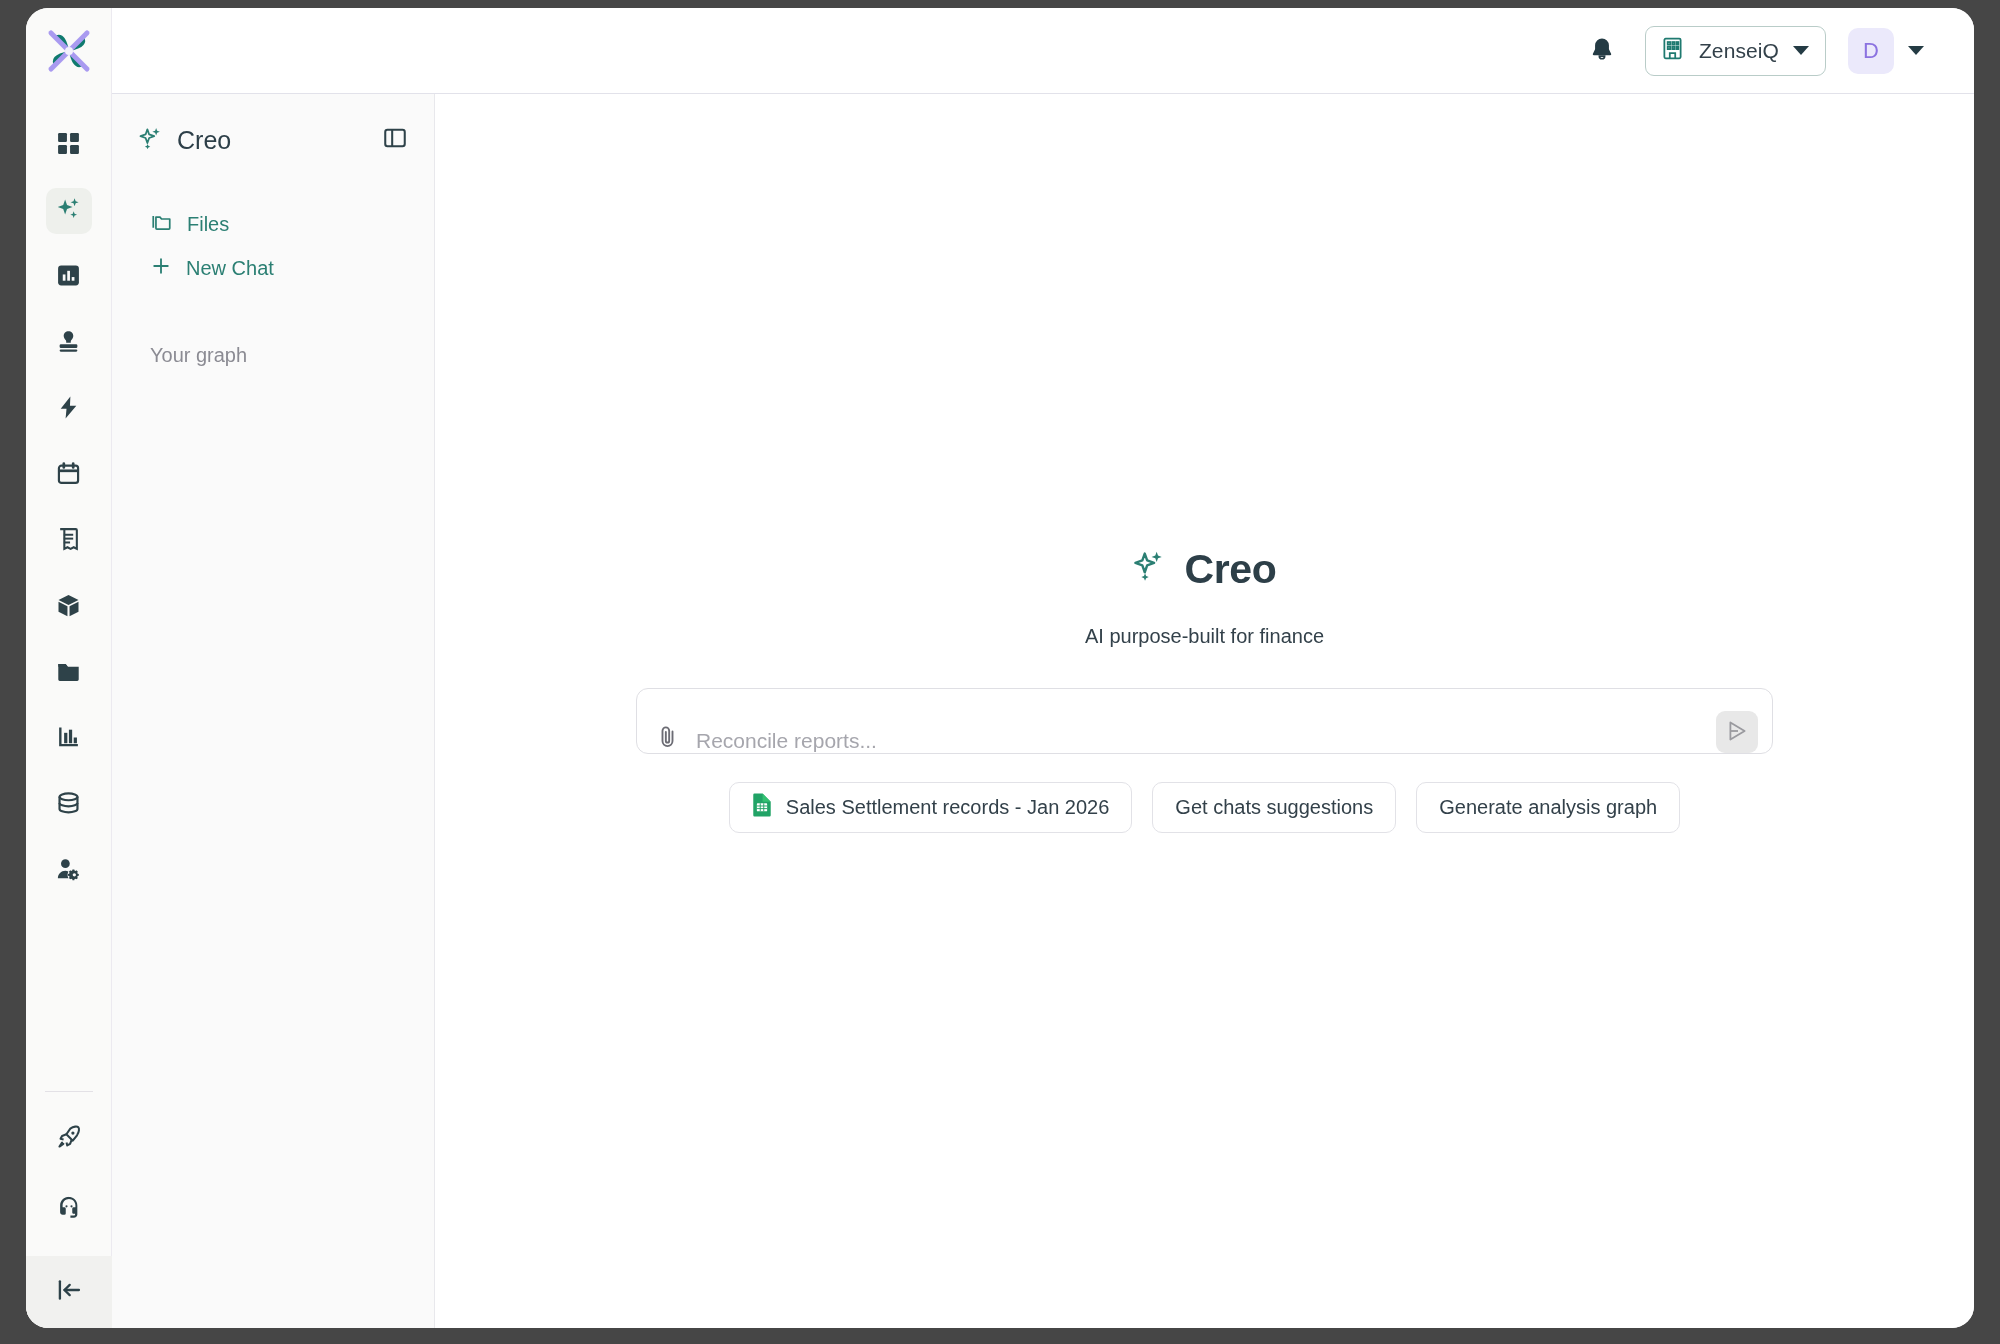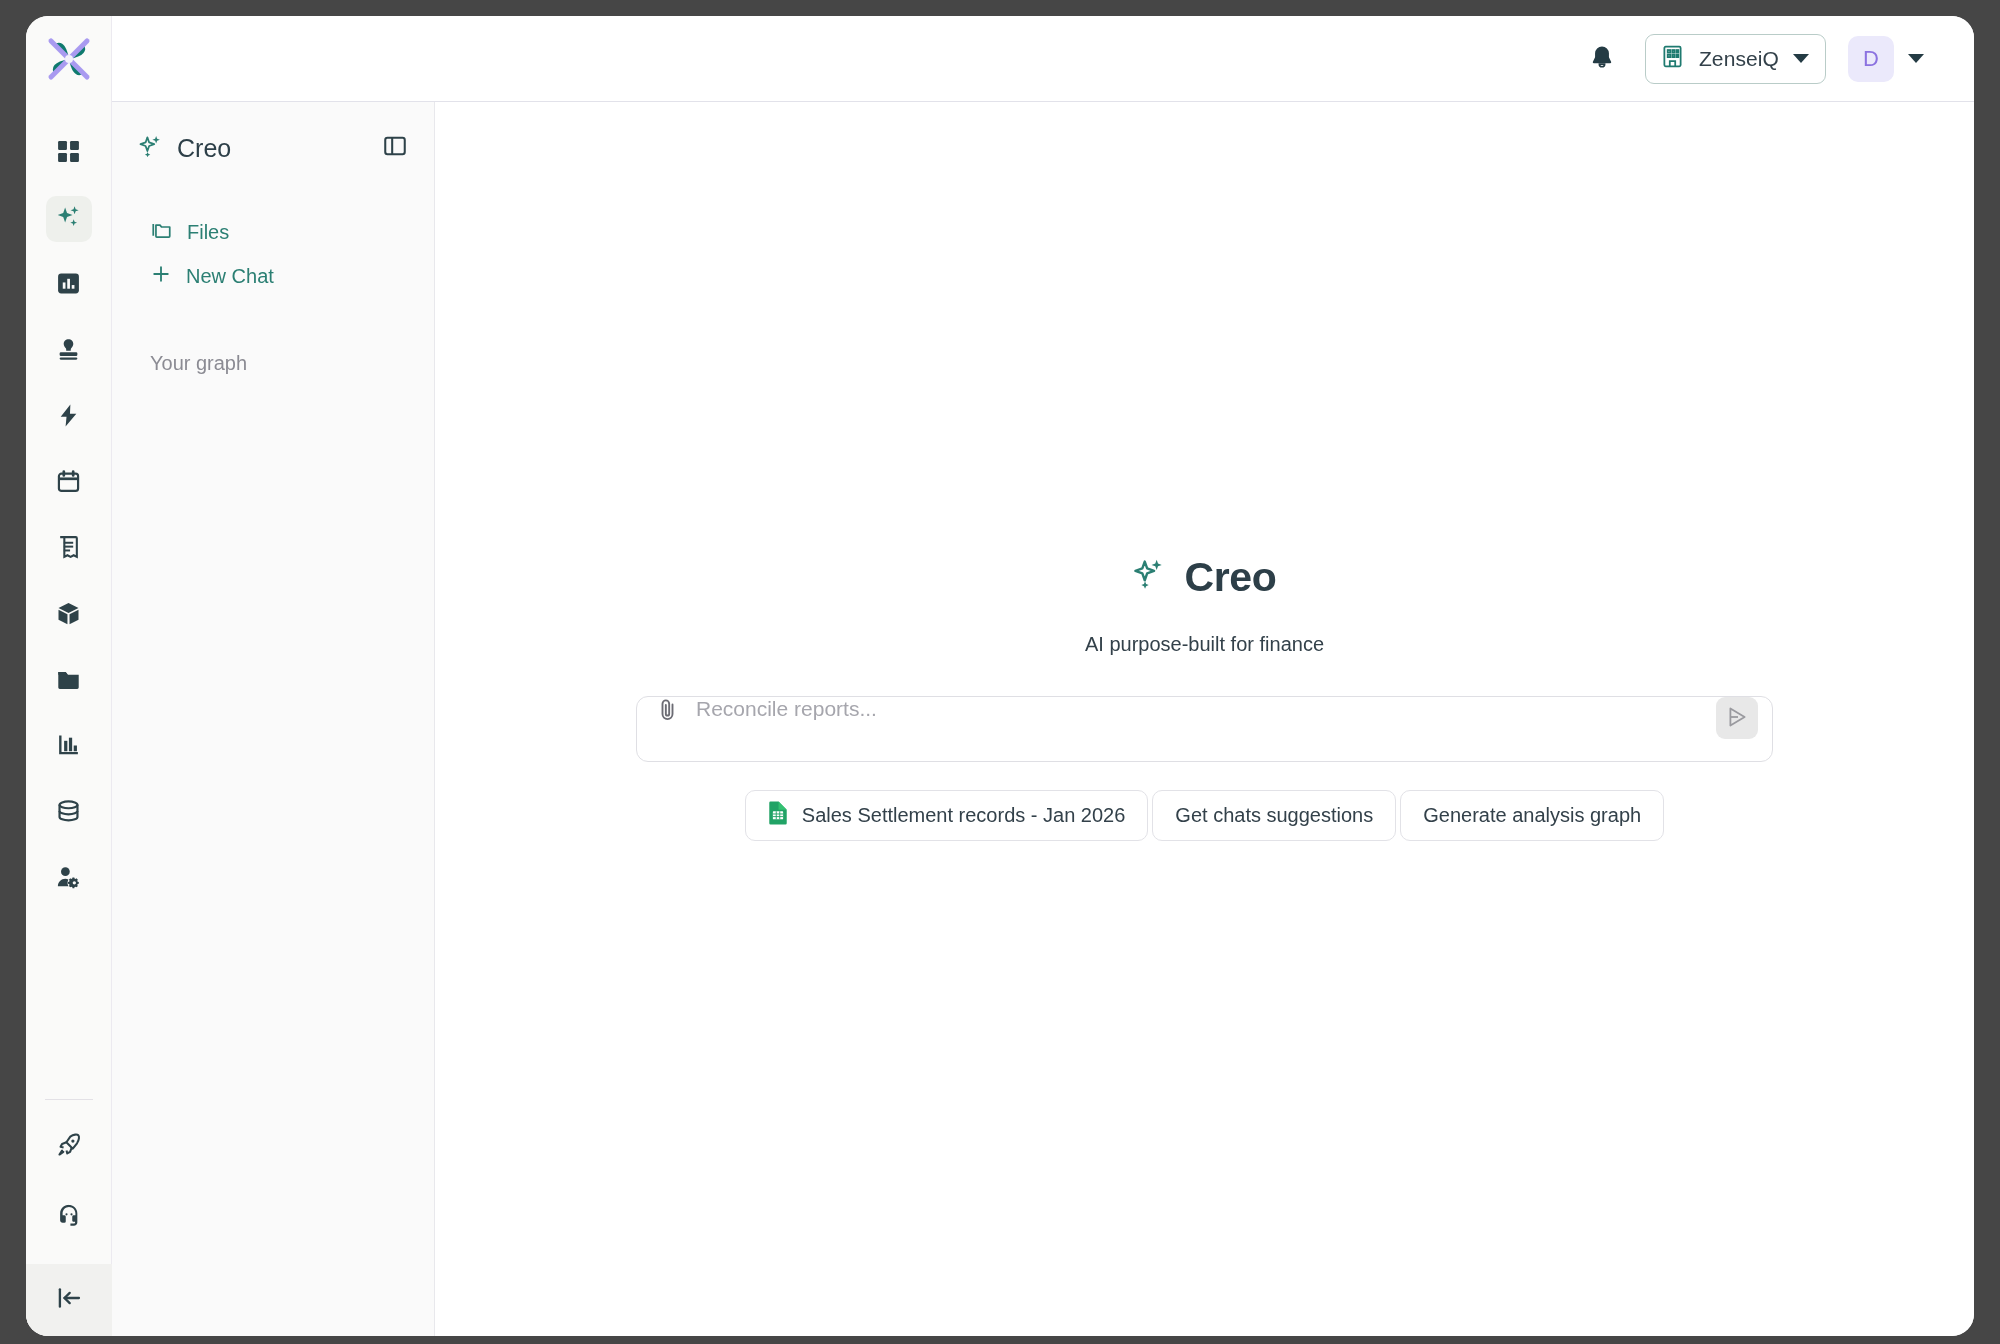--- a/index.html
+++ b/index.html
@@ -9,21 +9,21 @@
     height: 1344px;
     background: #464646;
     font-family: "Liberation Sans", sans-serif;
     overflow: hidden;
   }
 
   
   #app-window {
     position: absolute;
     left: 26px;
-    top: 16px;
+    top: 8px;
     width: 1948px;
     height: 1320px;
     background: #ffffff;
     border-radius: 22px;
     overflow: hidden;
     display: flex;
   }
 
   
   #icon-rail {
@@ -219,21 +219,21 @@
   }
 
   .composer {
     margin-top: 40px;
     width: 1137px;
     height: 66px;
     border: 1px solid #dfdfe4;
     border-radius: 12px;
     background: #fff;
     display: flex;
-    align-items: flex-start;
+    align-items: flex-end;
     padding: 0 14px 0 18px;
     gap: 16px;
   }
   .attach-btn { display: flex; cursor: pointer; color: #6c6c74; }
   .composer-input {
     flex: 1;
     border: none;
     outline: none;
     font-size: 21px;
     color: #33414a;
@@ -246,21 +246,21 @@
     border-radius: 9px;
     background: #e8e8e8;
     display: flex; align-items: center; justify-content: center;
     cursor: pointer; color: #9a9a9f;
     border: none;
   }
 
   .chips {
     margin-top: 28px;
     display: flex;
-    gap: 4px;
+    gap: 20px;
   }
   .chip {
     display: flex;
     align-items: center;
     gap: 14px;
     height: 51px;
     padding: 0 22px;
     border: 1px solid #e2e2e7;
     border-radius: 10px;
     background: #fff;

